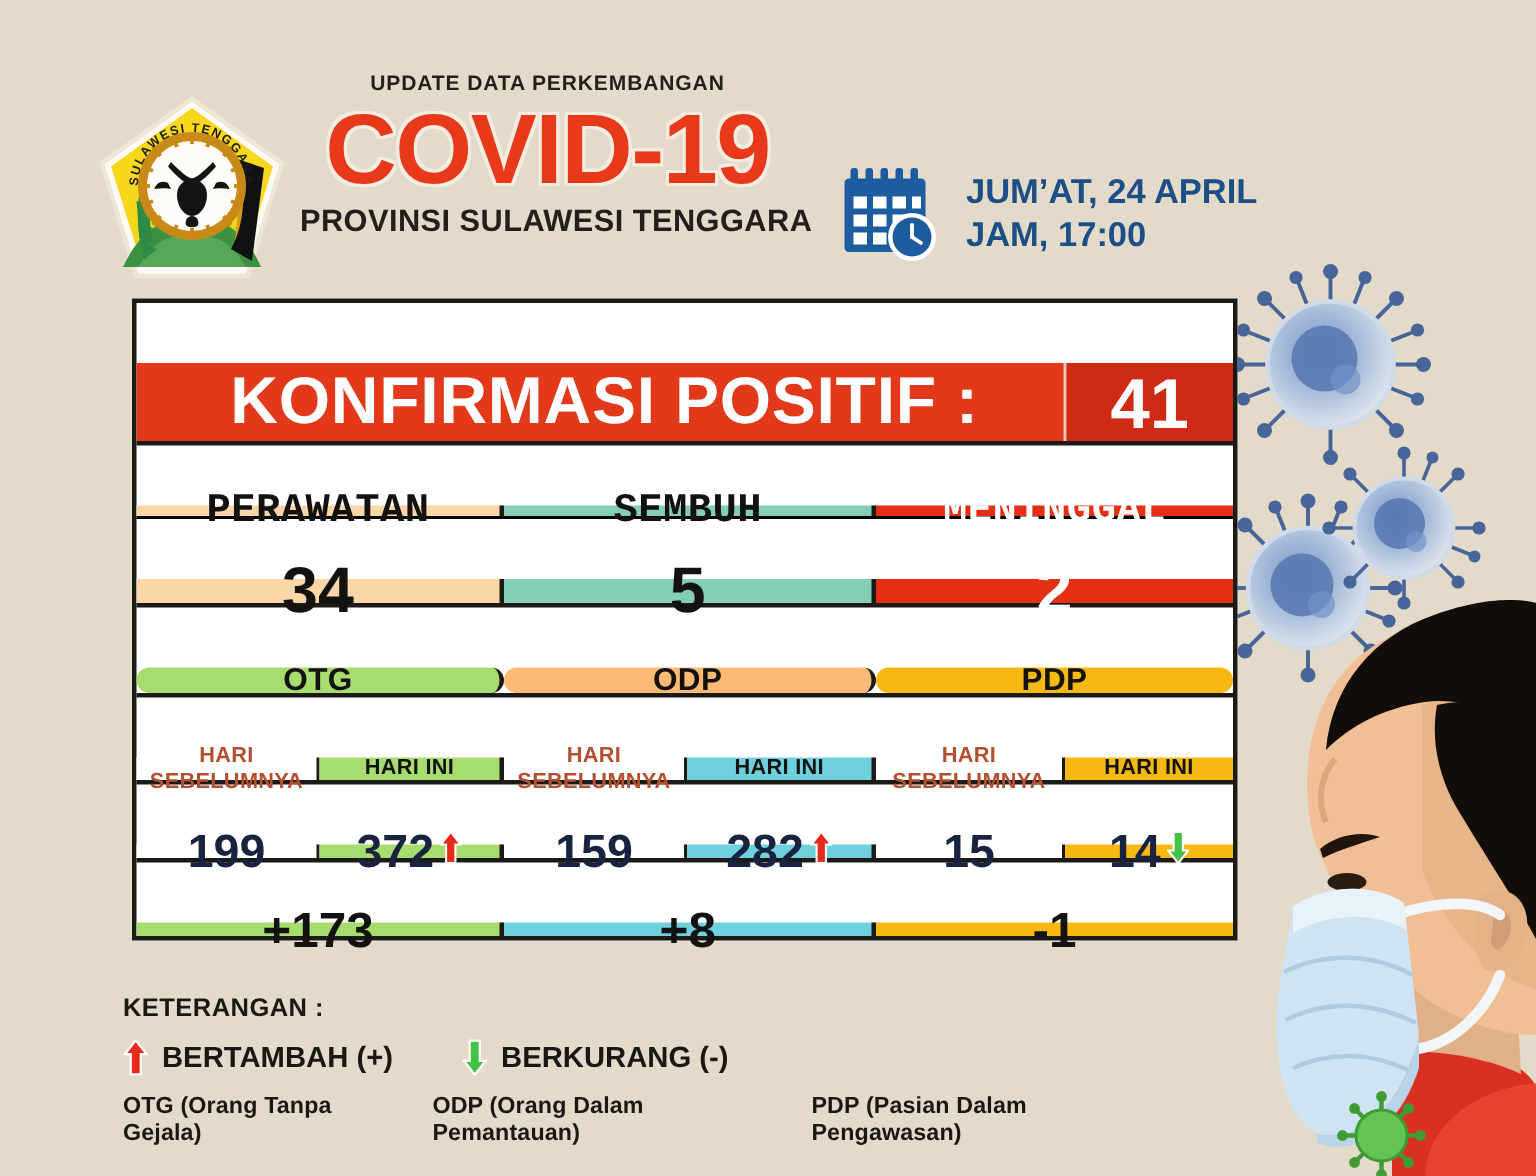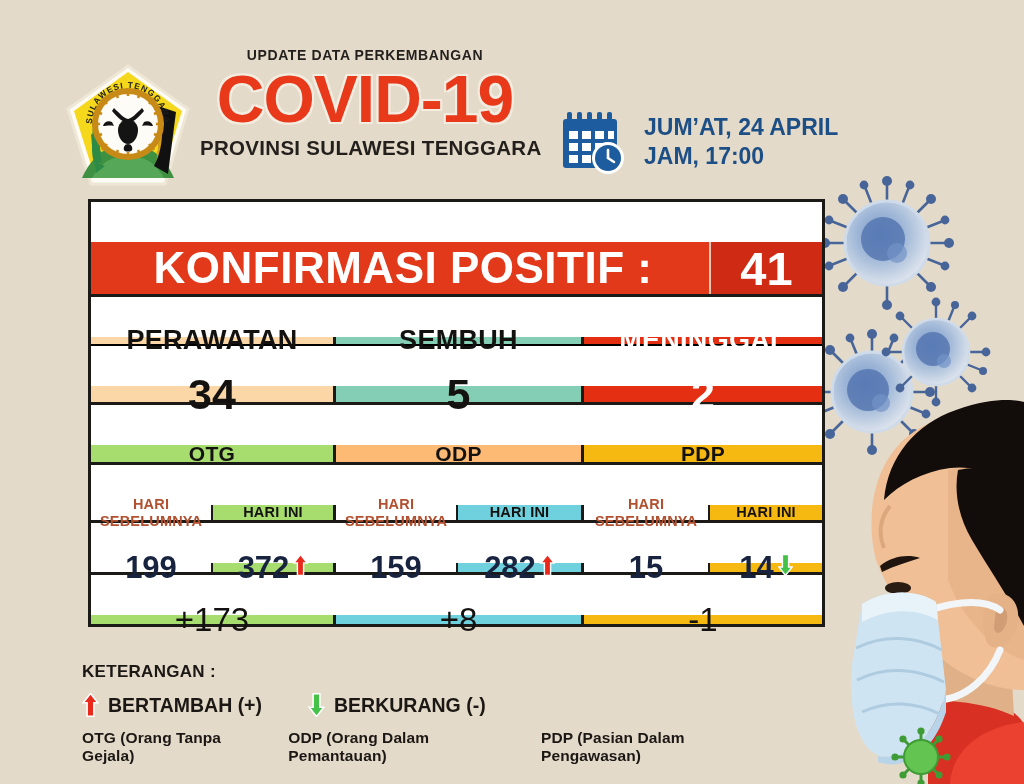--- a/index.html
+++ b/index.html
@@ -51,34 +51,34 @@
     font-size:44px;font-weight:bold;letter-spacing:.5px;
     justify-content:center;padding-left:6px;
     border-right:2px solid #eec8b4;
   }
   #konf-value{
     flex:1 1 auto;background:#cf2a14;color:#fff;
     font-size:47px;font-weight:bold;
   }
 
   
-  #row-status-label{height:50px;border-top:3px solid #1c1a16;}
+  #row-status-label{height:50px;border-top:3px solid #1c1a16;font-family:Liberation Mono, monospace;}
   #row-status-value{height:58px;border-top:2px solid #000000;}
   .c-perawatan{flex:0 0 245px;background:#fbd7a8;color:#141210;border-right:3px solid #1c1a16;}
   .c-sembuh{flex:0 0 248px;background:#84ceb5;color:#141210;border-right:3px solid #1c1a16;}
   .c-meninggal{flex:1 1 auto;background:#e42f12;color:#ffffff;}
   #row-status-label .cell{font-size:27px;font-weight:bold;letter-spacing:.3px;}
   #row-status-value .cell{font-size:43px;font-weight:bold;}
 
   
   #row-category{height:60px;border-top:3px solid #1c1a16;}
   .c-otg{flex:0 0 245px;background:#a6dd6e;color:#141210;border-right:3px solid #1c1a16;}
   .c-odp{flex:0 0 248px;background:#fdba74;color:#141210;border-right:3px solid #1c1a16;}
   .c-pdp{flex:1 1 auto;background:#f6b912;color:#141210;}
-  #row-category .cell{font-size:21px;font-weight:600;letter-spacing:.3px;}
+  #row-category .cell{font-size:21px;font-weight:600;letter-spacing:.3px;border-radius:19px;}
 
   
   #row-subhead{height:58px;border-top:3px solid #1c1a16;}
   #row-subhead .cell{font-size:14.5px;font-weight:bold;line-height:1.15;letter-spacing:.2px;}
   .prev{background:#ffffff;color:#b2502f;}
   .today{color:#141210;}
   .half-a{flex:0 0 122px;border-right:2px solid #1c1a16;}
   .half-b-otg{flex:0 0 123px;background:#a6dd6e;border-right:3px solid #1c1a16;}
   .half-b-odp{flex:0 0 126px;background:#6ed1dd;border-right:3px solid #1c1a16;}
   .half-b-pdp{flex:1 1 auto;background:#f6b912;}
@@ -86,21 +86,21 @@
   .half-a3{flex:0 0 126px;border-right:2px solid #1c1a16;}
 
   
   #row-numbers{height:52px;border-top:3px solid #1c1a16;}
   #row-numbers .cell{font-size:31px;font-weight:bold;color:#18243f;position:relative;}
   .numwrap{display:inline-flex;align-items:center;gap:4px;}
   .arrow{width:15px;height:22px;display:inline-block;margin-bottom:6px;}
 
   
   #row-delta{height:52px;border-top:3px solid #1c1a16;}
-  #row-delta .cell{font-size:33px;font-weight:normal;color:#141210;}
+  #row-delta .cell{font-size:33px;font-weight:bold;color:#141210;}
   .d-otg{flex:0 0 245px;background:#a6dd6e;border-right:3px solid #1c1a16;}
   .d-odp{flex:0 0 248px;background:#6ed1dd;border-right:3px solid #1c1a16;}
   .d-pdp{flex:1 1 auto;background:#f6b912;}
 
   
   #legend{position:absolute;left:82px;top:662px;width:700px;color:#1b1714;}
   #keterangan{font-size:17px;font-weight:bold;letter-spacing:.3px;}
   #legend-arrows{display:flex;align-items:center;gap:10px;margin-top:11px;}
   .legend-item{display:flex;align-items:center;gap:9px;font-size:19.5px;font-weight:bold;}
   #legend-gap{width:26px;}

